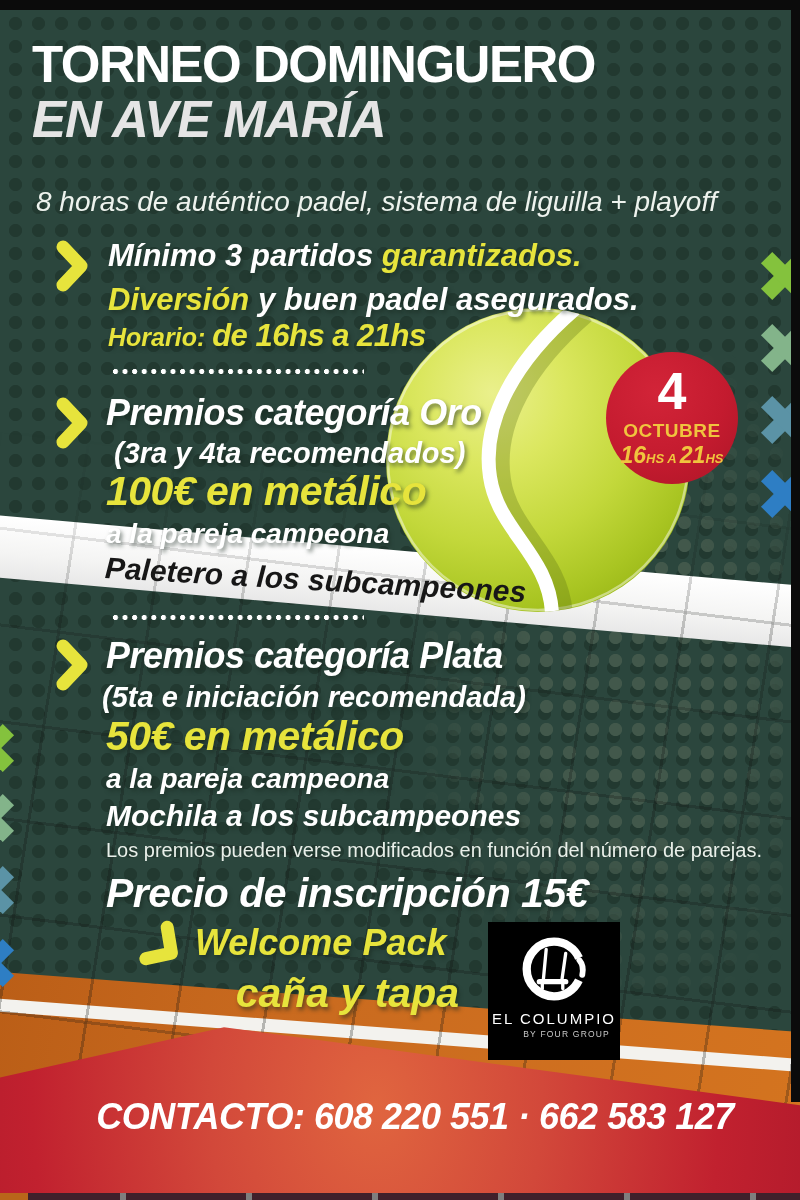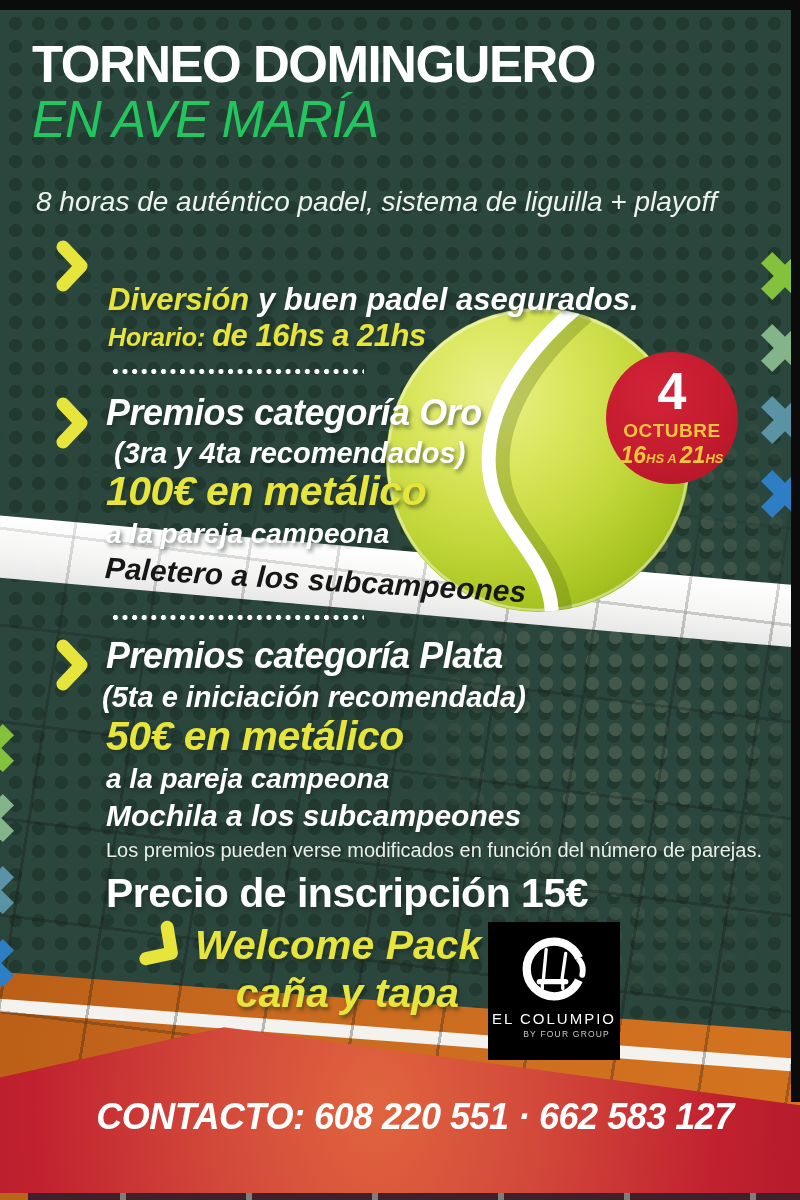--- a/index.html
+++ b/index.html
@@ -45,21 +45,21 @@
     opacity:.55;
   }
   .ball{position:absolute;left:385px;top:307px;width:306px;height:306px;z-index:6;}
   
   .content{position:absolute;inset:0;z-index:7;}
   .abs{position:absolute;}
   .white{color:#ffffff;}
   .yellow{color:#e7e43c;}
   .sh{text-shadow:2px 3px 4px rgba(22,38,30,.55);}
   .t-title{left:32px;top:38px;font-size:51px;line-height:1.04;font-weight:800;color:#fff;letter-spacing:-1.5px;}
-  .t-sub{left:32px;top:94px;font-size:51px;line-height:1;font-weight:400;font-style:italic;color:#22c55e;letter-spacing:-1px;}
+  .t-sub{left:32px;top:94px;font-size:51px;line-height:1;font-weight:700;font-style:italic;color:#e5e5e5;letter-spacing:-1px;}
   .t-date{left:35px;top:146px;font-size:29px;font-weight:800;font-style:italic;color:#fff;}
   .t-tag{left:36px;top:186px;font-size:28px;font-weight:400;font-style:italic;color:#eef3ee;}
   .line{font-size:31px;line-height:1.0;font-weight:700;font-style:italic;}
   .l1{left:108px;top:240px;}
   .l2{left:108px;top:284px;}
   .l3{left:108px;top:320px;}
   .horario-label{font-size:25px;font-weight:800;}
   .horario-value{font-size:31px;font-weight:800;letter-spacing:-.5px;text-align:right;}
   .dotsep{
     height:7px;width:252px;z-index:7;position:absolute;
@@ -77,22 +77,22 @@
   .g-sub{left:102px;top:437px;margin-left:12px;}
   .g-prize{left:106px;top:468px;}
   .g-winner{left:106px;top:518px;}
   .g-runner{left:106px;top:551px;color:#171717;transform:rotate(3.3deg);transform-origin:left top;}
   .p-title{left:106px;top:635px;}
   .p-sub{left:102px;top:681px;}
   .p-prize{left:106px;top:713px;}
   .p-winner{left:106px;top:763px;}
   .p-runner{left:106px;top:799px;color:#fff;}
   .note{left:106px;top:839px;font-size:20px;font-weight:400;color:#e9efe9;}
-  .price{left:106px;top:870px;font-size:41px;font-weight:800;color:#fff;letter-spacing:-.5px;}
-  .welcome1{left:195px;top:922px;font-size:41px;font-weight:800;font-style:italic;color:#e7e43c;}
+  .price{left:106px;top:870px;font-size:41px;font-weight:800;font-style:italic;color:#fff;letter-spacing:-.5px;}
+  .welcome1{left:195px;top:922px;font-size:36px;font-weight:800;font-style:italic;color:#e7e43c;}
   .welcome2{left:193px;top:970px;width:266px;text-align:right;font-size:41px;font-weight:800;font-style:italic;color:#e7e43c;}
   .chev{position:absolute;width:36px;height:56px;}
   .chev1{left:54px;top:238px;}
   .chev2{left:54px;top:395px;}
   .chev3{left:54px;top:637px;}
   .chev4{left:146px;top:920px;transform:rotate(34deg);}
   
   .badge{
     position:absolute;left:606px;top:352px;width:132px;height:132px;z-index:8;
     border-radius:50%;
@@ -183,20 +183,21 @@
     <svg class="chev chev2" viewBox="0 0 36 56">
       <polyline points="9,9 27,28 9,47" fill="none" stroke="#e7e43c" stroke-width="13" stroke-linecap="round" stroke-linejoin="round"></polyline>
     </svg>
     <svg class="chev chev3" viewBox="0 0 36 56">
       <polyline points="9,9 27,28 9,47" fill="none" stroke="#e7e43c" stroke-width="13" stroke-linecap="round" stroke-linejoin="round"></polyline>
     </svg>
     <svg class="chev chev4" viewBox="0 0 36 56">
       <polyline points="9,9 27,28 9,47" fill="none" stroke="#e7e43c" stroke-width="13" stroke-linecap="round" stroke-linejoin="round"></polyline>
     </svg>
 
+    <div class="abs line l1 sh"><span class="white">Mínimo 3 partidos </span><span class="yellow">garantizados.</span></div>
     <div class="abs line l2 sh"><span class="yellow">Diversión</span><span class="white"> y buen padel asegurados.</span></div>
     <div class="abs line l3 sh yellow"><span class="horario-label">Horario: </span><span class="horario-value">de 16hs a 21hs</span></div>
 
     <div class="dotsep sep1"></div>
 
     <div class="abs sec-title g-title sh">Premios categoría Oro</div>
     <div class="abs sec-sub g-sub sh">(3ra y 4ta recomendados)</div>
     <div class="abs sec-prize g-prize sh">100€ en metálico</div>
     <div class="abs sec-winner g-winner sh">a la pareja campeona</div>
     <div class="abs sec-runner g-runner">Paletero a los subcampeones</div>

